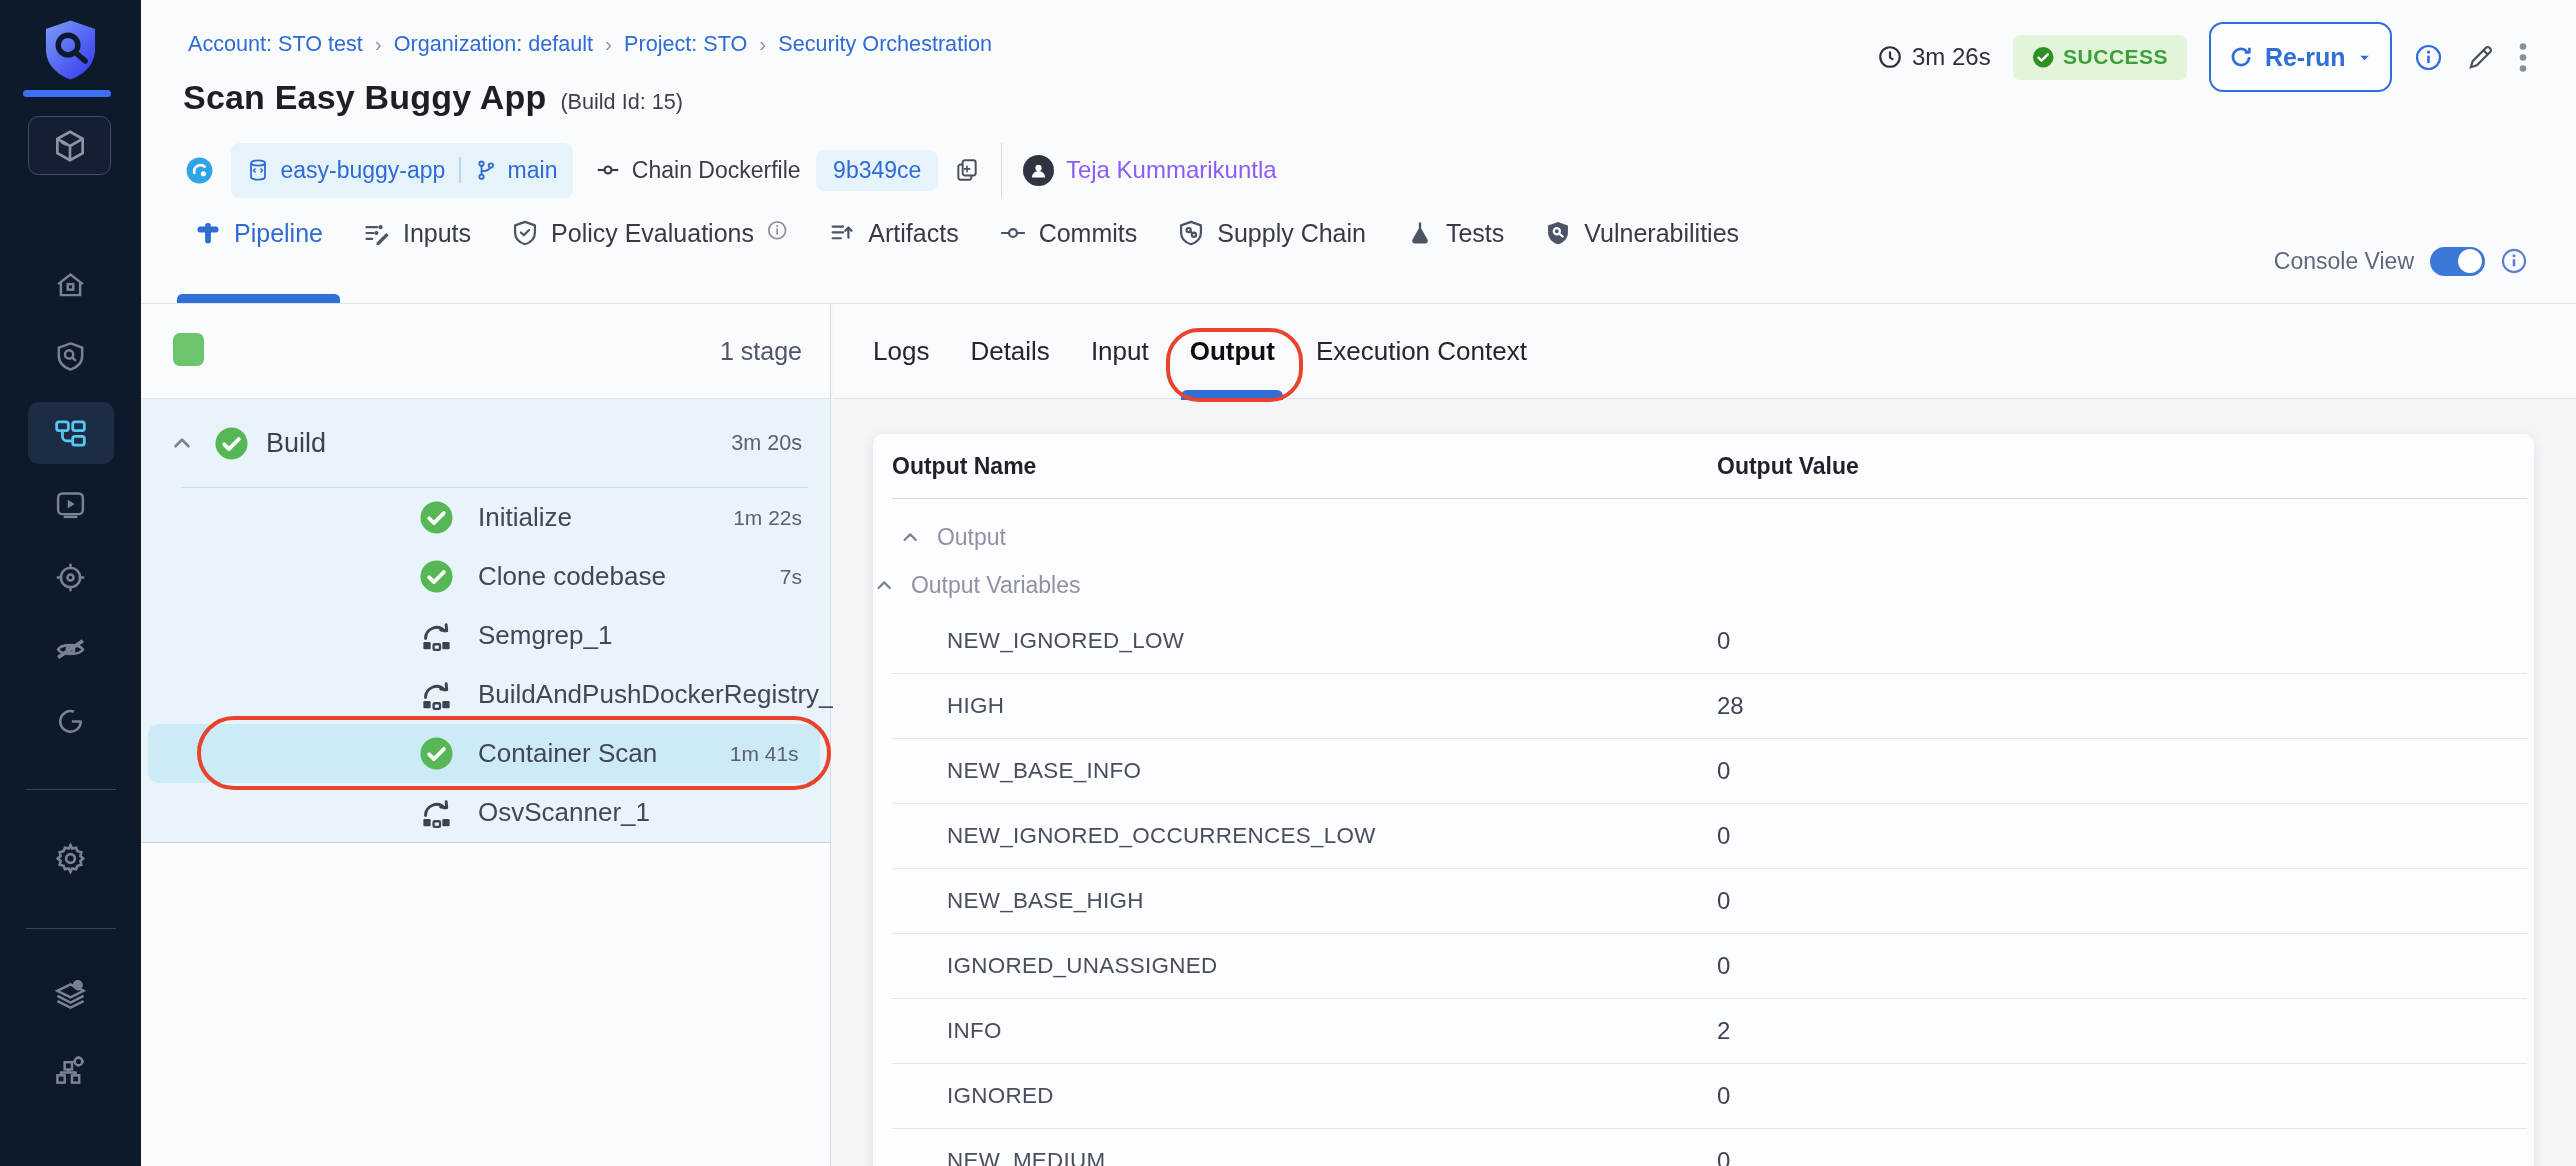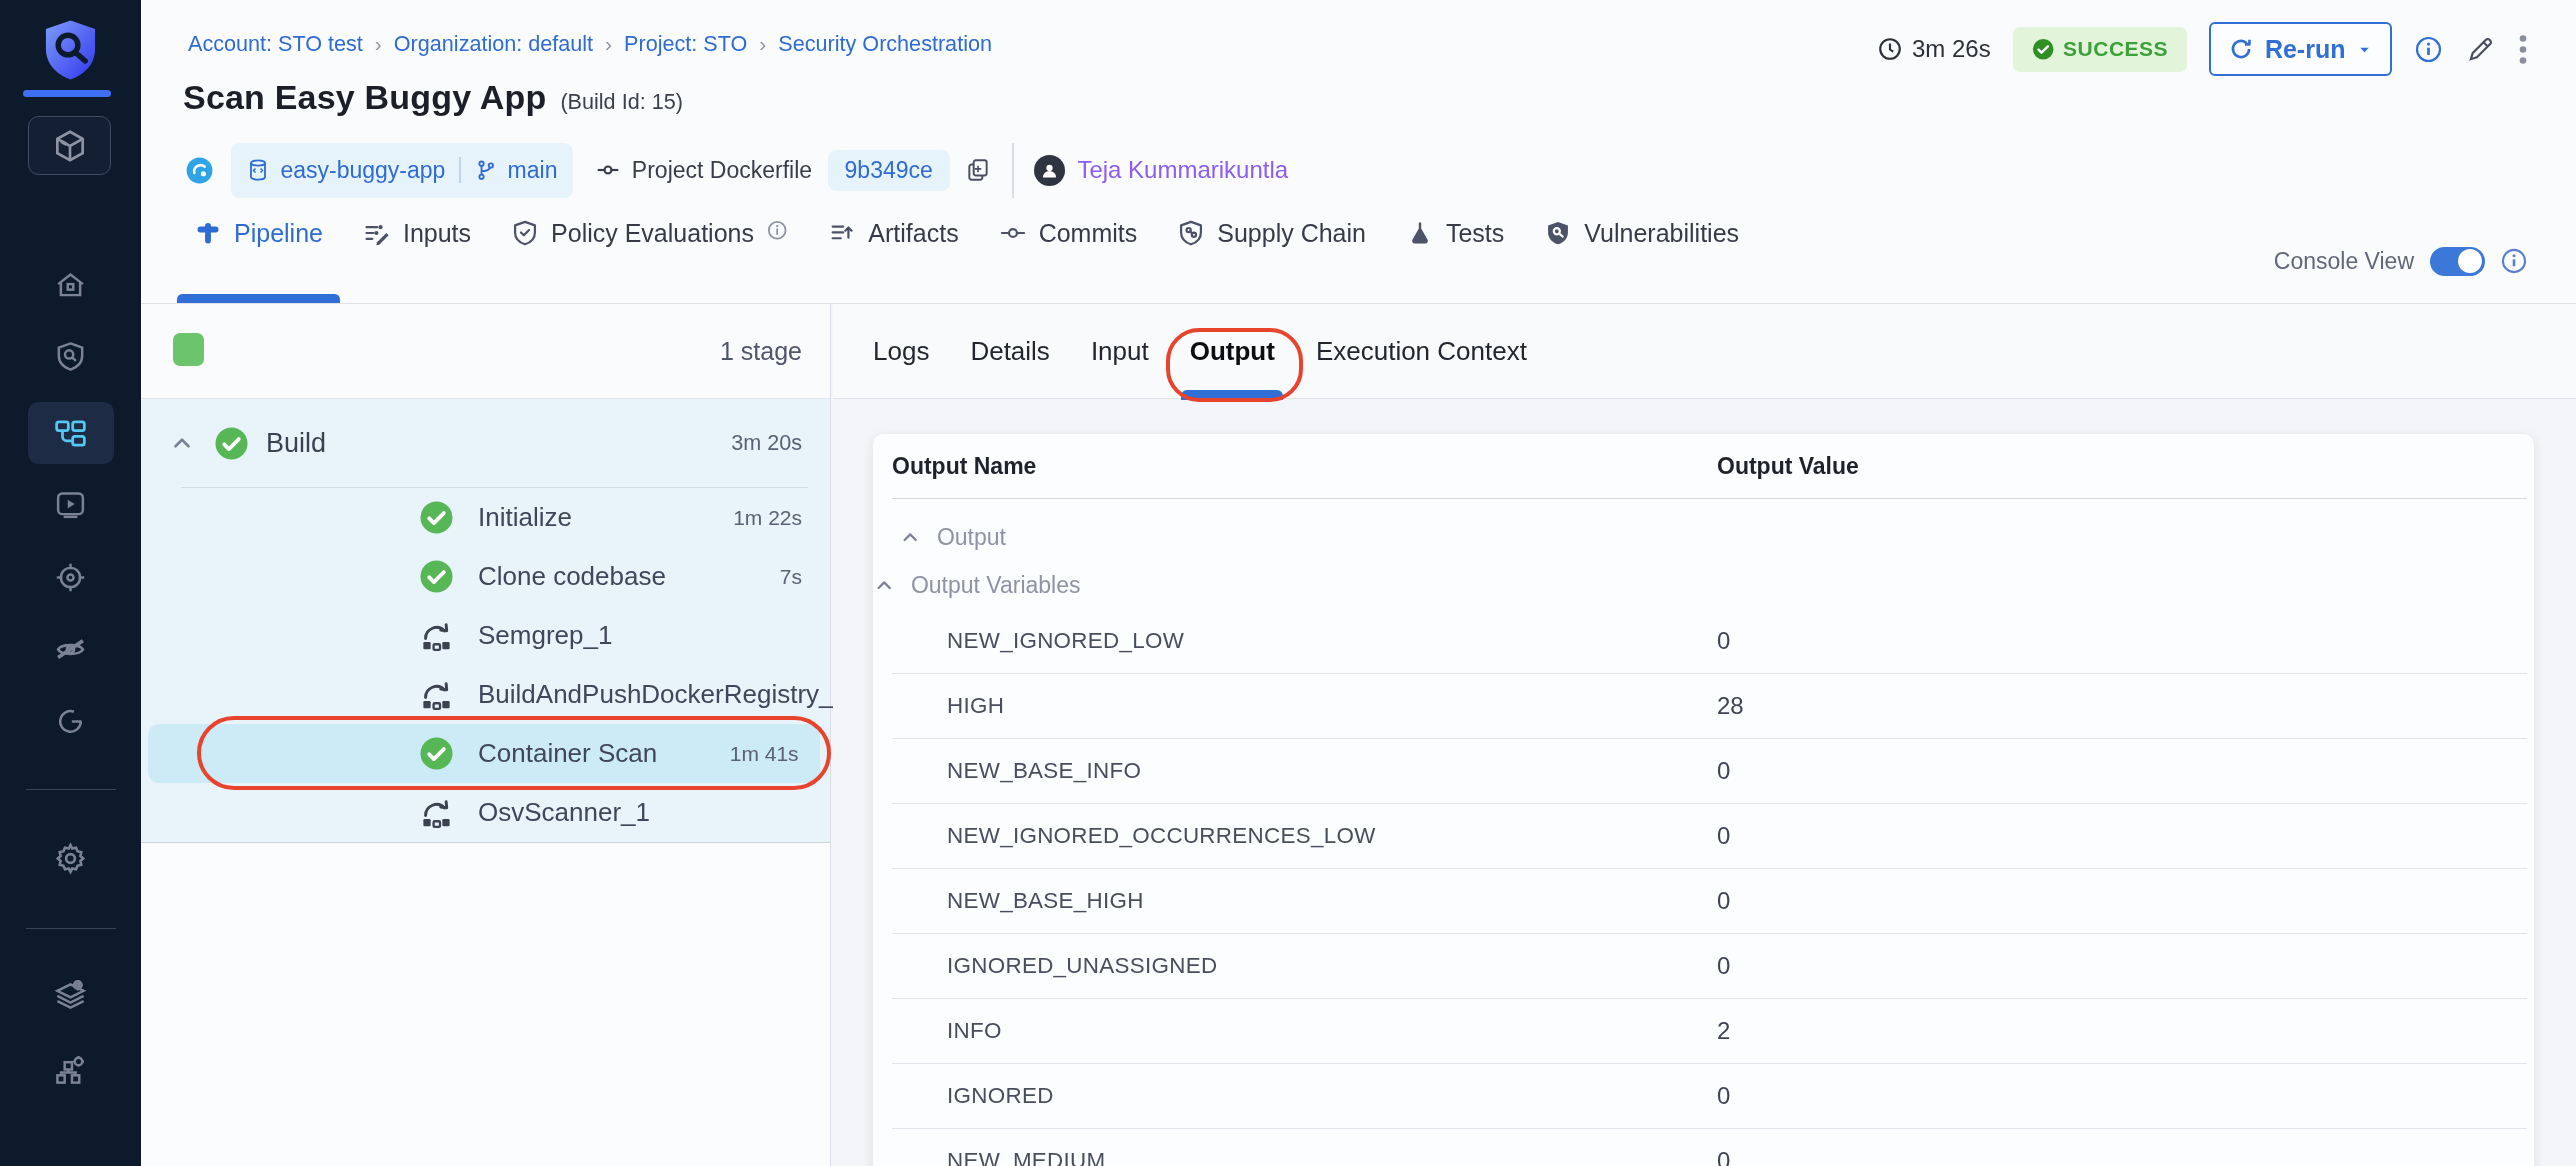--- a/index.html
+++ b/index.html
@@ -32,21 +32,21 @@
   .commit-msg{display:flex;align-items:center;gap:10.4px;color:#383d49;font-size:23px;margin-left:7px;}
   .sha-pill{background:#e7f3fb;border-radius:8.6px;height:41px;display:flex;align-items:center;padding:0 17px;color:#2e6bd3;font-size:23px;font-weight:500;}
   .meta-vdiv{width:1.7px;height:55px;background:#d8dbe1;margin:0 5.2px;}
   .author{display:flex;align-items:center;gap:12px;color:#8b5cf6;font-size:24px;}
   .avatar{width:31px;height:31px;border-radius:50%;background:#2f3540;display:flex;align-items:center;justify-content:center;}
 
   .run-cluster{position:absolute;top:22.4px;right:47px;display:flex;align-items:center;gap:22.4px;}
   .duration{display:flex;align-items:center;gap:8.6px;color:#2c3039;font-size:24px;font-weight:500;}
   .status-badge{display:flex;align-items:center;gap:8.6px;background:#e2f4da;border-radius:7px;height:45px;padding:0 19px;
     color:#3da03a;font-size:21px;font-weight:700;letter-spacing:0.5px;}
-  .rerun-btn{display:flex;align-items:center;gap:10.4px;border:2.2px solid #2f6fd6;border-radius:6px;height:50px;padding:0 17px;
+  .rerun-btn{display:flex;align-items:center;gap:10.4px;border:2.2px solid #2f6fd6;border-radius:14px;height:50px;padding:8px 17px;
     color:#2f6fd6;font-size:25px;font-weight:600;background:#fbfdff;cursor:pointer;}
   .icon-btn{display:flex;align-items:center;justify-content:center;cursor:pointer;}
 
   
   .main-tabs{position:absolute;left:53px;bottom:0;height:84px;display:flex;align-items:center;gap:40px;}
   .mtab{position:relative;display:flex;gap:12px;height:84px;font-size:25px;color:#373b47;font-weight:500;cursor:pointer;}
   .mtab .mt-icon{color:#4d5366;}
   .mtab.active{color:#2e6bd3;}
   .mtab.active .mt-icon{color:#2e6bd3;}
   .mtab .underline{position:absolute;left:-17px;right:-17px;bottom:0;height:8.6px;border-radius:5.2px 5.2px 0 0;background:#2f6fd6;}
@@ -245,21 +245,21 @@
           <path d="M7 7.3v9.4M7 13c5 0 8-1.5 9.4-3.7"></path>
         </svg>
         <span>main</span>
       </div>
       <div class="commit-msg">
         <svg width="26" height="26" viewBox="0 0 24 24" fill="none" stroke="#383d49" stroke-width="2">
           <circle cx="12" cy="12" r="3.2"></circle>
             <line x1="2.5" y1="12" x2="8.8" y2="12"></line>
             <line x1="15.2" y1="12" x2="21.5" y2="12"></line>
         </svg>
-        <span>Project Dockerfile</span>
+        <span>Chain Dockerfile</span>
       </div>
       <div class="sha-pill">
         <span>9b349ce</span>
       </div>
       <span class="icon-btn">
         <svg width="26" height="26" viewBox="0 0 24 24" fill="none" stroke="#4a4f5e" stroke-width="1.8">
           <rect x="8" y="3" width="12" height="14" rx="2"></rect>
             <path d="M16 17v2a2 2 0 0 1-2 2H6a2 2 0 0 1-2-2V9a2 2 0 0 1 2-2h2"></path>
             <path d="M12 8v6M9 11h6" stroke-width="1.5"></path>
         </svg>

